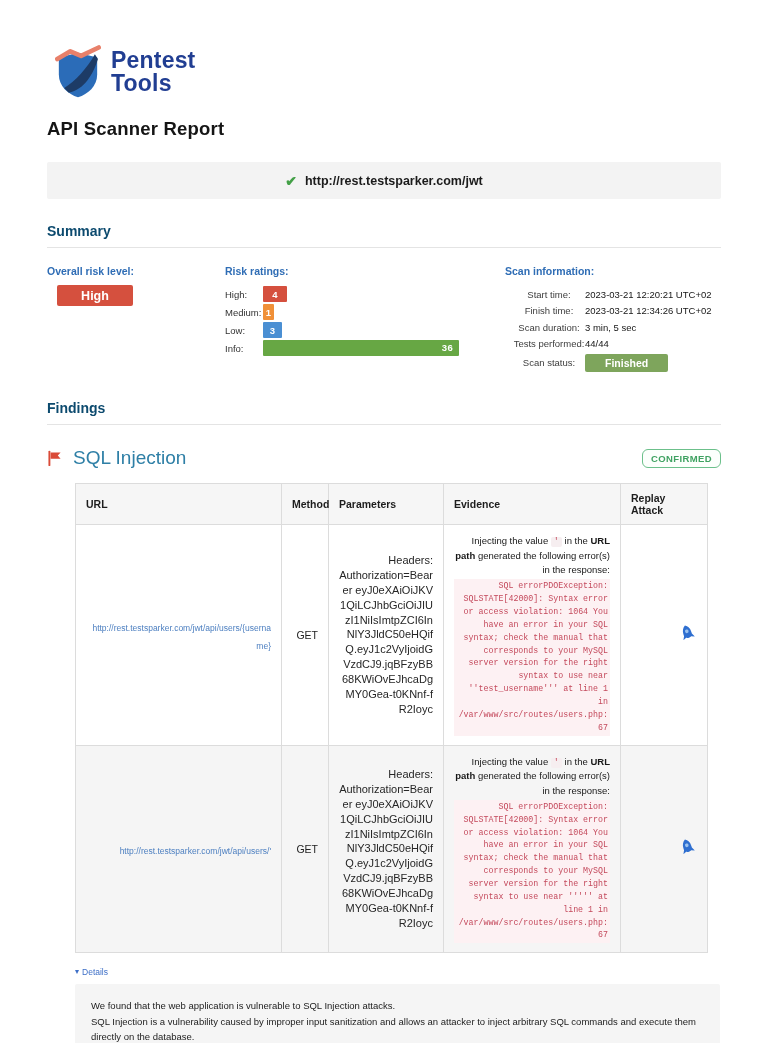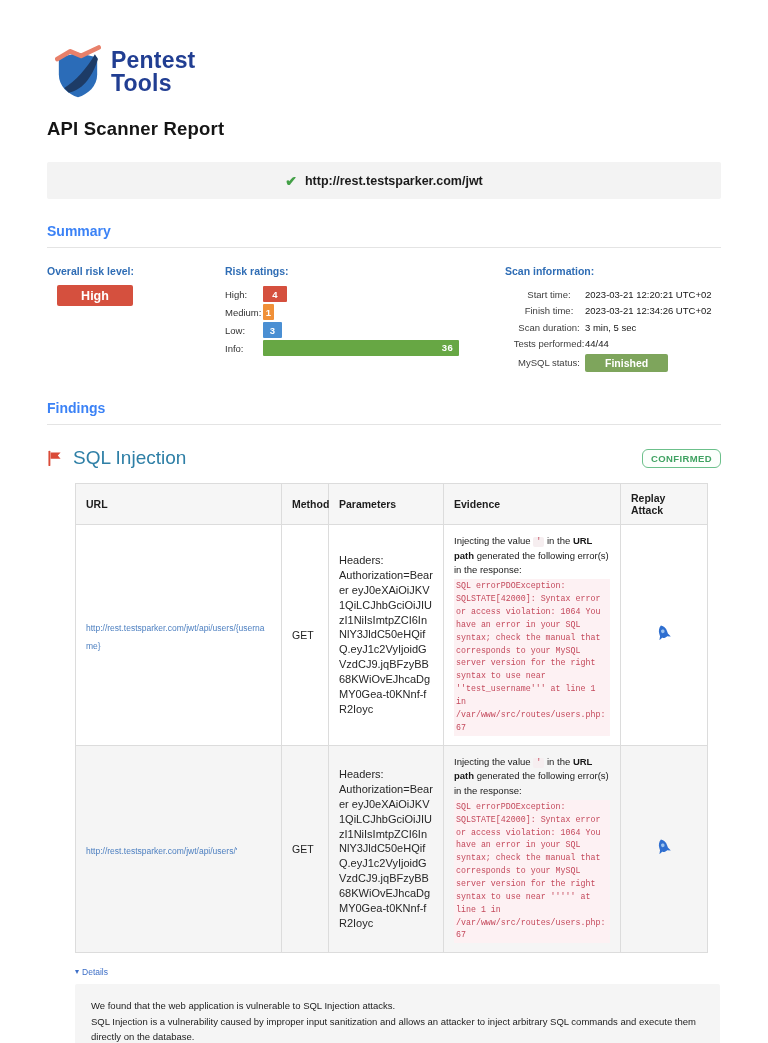--- a/index.html
+++ b/index.html
@@ -21,21 +21,21 @@
   
   .url-banner {
     margin-top:22px; background:#f3f3f3; height:37px; border-radius:2px;
     display:flex; align-items:center; justify-content:center; gap:8px;
   }
   .url-banner .check { color:#43a047; font-size:14px; font-weight:bold; }
   .url-banner .target { font-size:12.5px; font-weight:bold; color:#1b1b1b; }
 
   
   .section-heading {
-    font-size:14px; font-weight:bold; color:#3b82f6;
+    font-size:14px; font-weight:bold; color:#0c4a6e;
     padding-bottom:8px; border-bottom:1px solid #e4e4e4;
   }
   .summary-heading { margin-top:24px; }
   .findings-heading { margin-top:28px; }
 
   
   .summary-body { display:flex; margin-top:17px; }
   .blue-label { color:#2f6db5; font-weight:bold; font-size:10.5px; }
   .col-overall { width:178px; }
   .overall-badge {
@@ -69,21 +69,21 @@
   .confirmed-badge {
     margin-left:auto; font-size:9.5px; font-weight:bold; color:#3fa261;
     border:1px solid #6cc08b; border-radius:6px; padding:3px 8px;
     letter-spacing:0.4px; background:#fcfffc;
   }
 
   
   .findings-table {
     margin:14px 0 0 28px; width:632px; border-collapse:collapse; table-layout:fixed;
   }
-  .findings-table th, .findings-table td { border:1px solid #dcdcdc; }
+  .findings-table th, .findings-table td { border:1px solid #dcdcdc;text-align:right; }
   .findings-table th {
     background:#f6f6f6; font-size:10.5px; font-weight:bold; color:#1d1d1d;
     text-align:left; padding:8px 10px;
   }
   .findings-table td { padding:9px 10px; vertical-align:middle; }
   .findings-table tr.alt td { background:#f5f5f5; }
   .col-url { width:206px; } .col-method { width:47px; } .col-params { width:115px; }
   .col-evidence { width:177px; } .col-replay { width:87px; }
   .url-link { font-size:8.5px; color:#4c7fc0; text-decoration:none; word-break:break-all; }
   .method-cell { font-size:10.5px; color:#222; }
@@ -183,21 +183,21 @@
           </div>
           <div class="scan-row">
             <span class="scan-label">Scan duration:</span>
             <span class="scan-value">3 min, 5 sec</span>
           </div>
           <div class="scan-row">
             <span class="scan-label">Tests performed:</span>
             <span class="scan-value">44/44</span>
           </div>
           <div class="scan-row">
-            <span class="scan-label">MySQL status:</span>
+            <span class="scan-label">Scan status:</span>
             <span class="finished-badge" style="background-color: rgb(126, 165, 92);">Finished</span>
           </div>
         </div>
       </div>
     </div>
 
     <div class="section-heading findings-heading">Findings</div>
 
     <div class="finding-header">
       <svg class="flag" viewBox="0 0 20 20">

